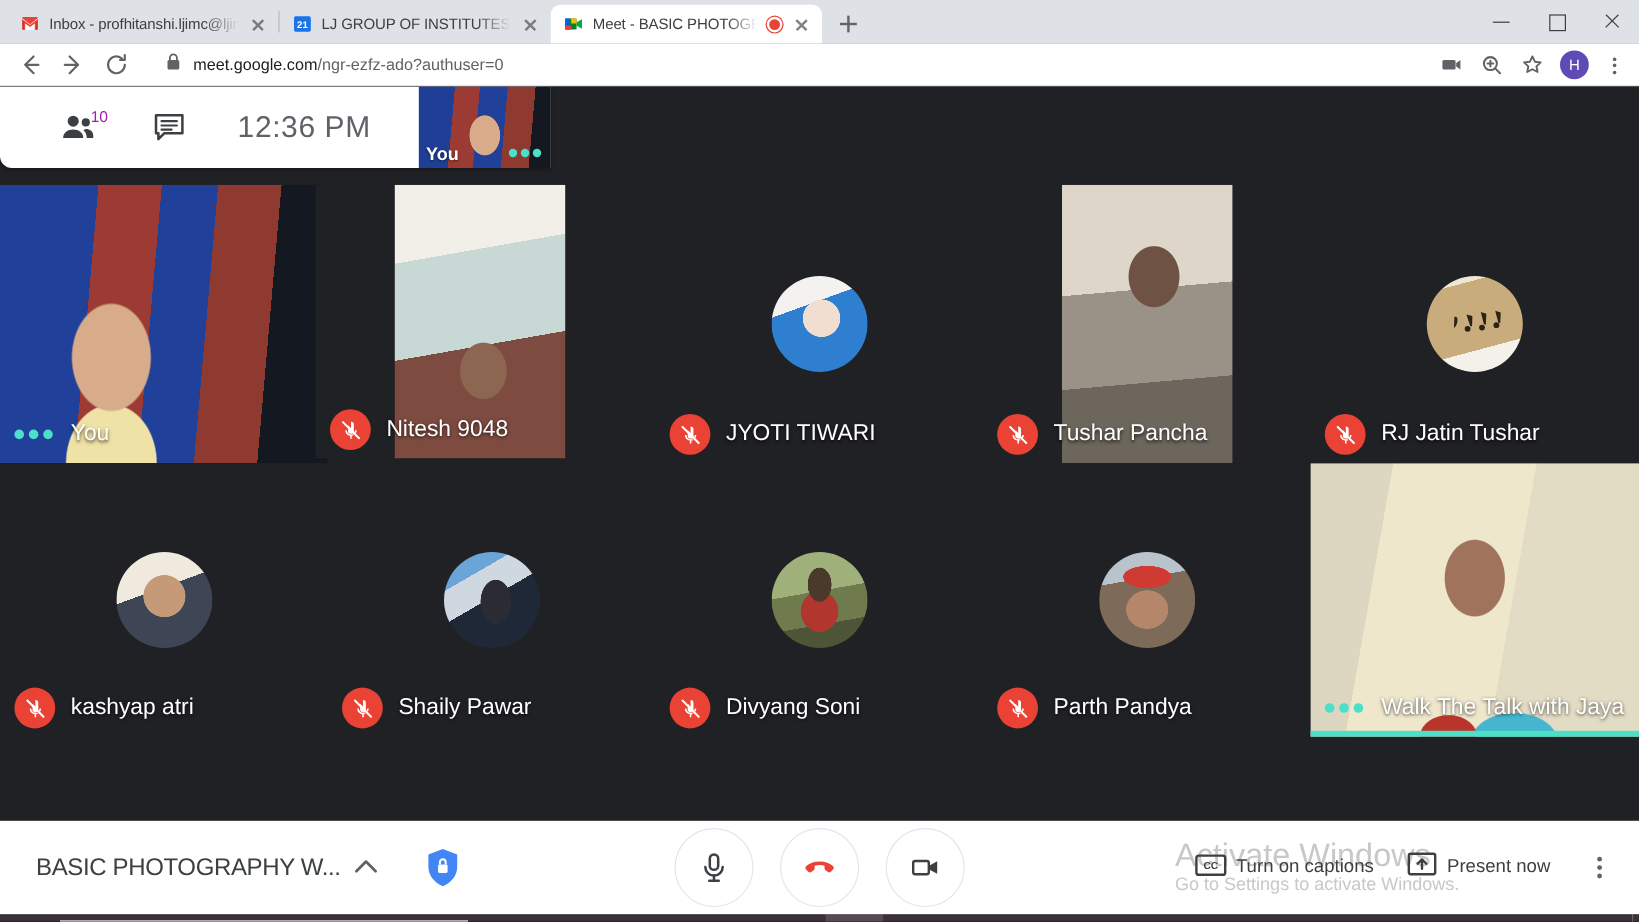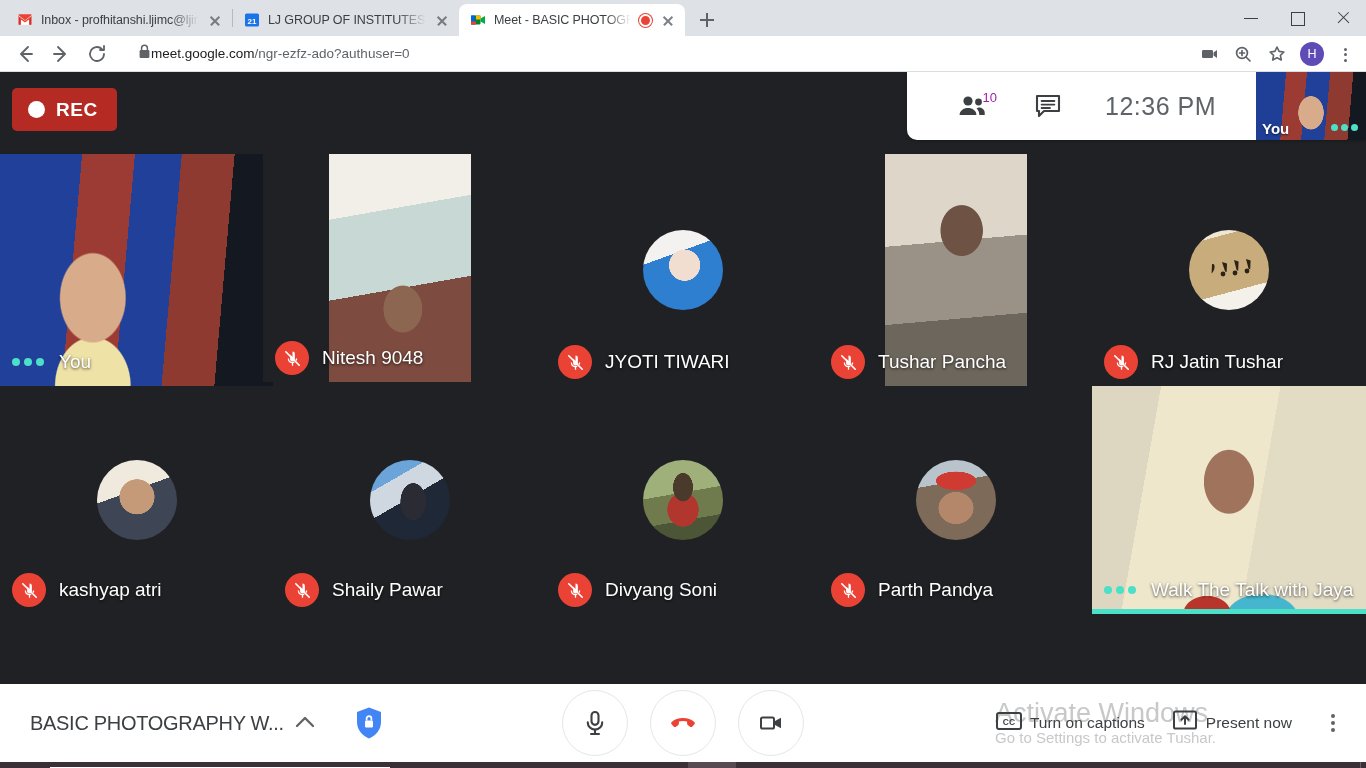--- a/index.html
+++ b/index.html
@@ -48,21 +48,21 @@
   .wc-close:before,.wc-close:after{content:"";position:absolute;left:16px;top:17.3px;width:15px;height:1.4px;background:#3c4043;}
   .wc-close:before{transform:rotate(45deg);} .wc-close:after{transform:rotate(-45deg);}
 
   .browser-toolbar{
     height:36px; background:#fff; display:flex; align-items:center;
     padding:0 8px; gap:2px; border-bottom:1px solid #dadce0;
   }
   .nav-btn{ width:34px;height:34px;position:relative;flex:0 0 34px; }
   .omnibox{
     flex:1; height:28px; background:#fff; display:flex; align-items:center;
-    padding:0 14px; margin-left:8px;
+    gap:10px; padding:0 14px; margin-left:8px;
   }
   .omnibox-url{ font-size:13.5px; color:#202124; white-space:nowrap; }
   .omnibox-url .host{ color:#202124; }
   .omnibox-url .path{ color:#5f6368; }
   .tb-right{ display:flex; align-items:center; gap:4px; }
   .tb-icon{ width:30px;height:30px;position:relative;flex:0 0 30px; }
   .avatar-h{
     width:24px;height:24px;border-radius:50%;background:#5f4bb6;color:#fff;
     font-size:12.5px;display:flex;align-items:center;justify-content:center;
     font-weight:500; margin:0 4px;
@@ -453,24 +453,20 @@
             <i></i>
             <i></i>
           </span>
         <span class="name">Walk The Talk with Jaya</span>
       </div>
       <div class="speaking-border"></div>
     </div>
   </div>
 
   <div class="meet-topbar">
-    <div class="rec-badge">
-      <span class="rec-dot"></span>
-      <span>REC</span>
-    </div>
 
     <div class="top-right-panel">
       <div class="trp-items">
         <span class="trp-btn">
           <svg width="34" height="30" viewBox="0 0 34 30">
               <circle cx="11" cy="10" r="4.6" fill="#3c4043"></circle>
               <path d="M2.6 24c0-4.3 3.8-7 8.4-7s8.4 2.7 8.4 7z" fill="#3c4043"></path>
               <circle cx="21.5" cy="11" r="3.4" fill="#3c4043"></circle>
               <path d="M21.5 16.5c3.4 0 6.2 2 6.2 5.2v2.3h-5.4c0-2.6-1-4.9-2.8-6.4a9 9 0 0 1 2-1.1z" fill="#3c4043"></path>
             </svg>
@@ -528,21 +524,21 @@
       <span class="round-btn">
         <svg width="30" height="30" viewBox="0 0 30 30">
             <rect x="5" y="9.5" width="13" height="11" rx="1.6" fill="none" stroke="#3c4043" stroke-width="2"></rect>
             <path d="M18.6 13.2 25 9.8v10.4l-6.4-3.4z" fill="#3c4043"></path>
           </svg>
       </span>
     </div>
 
     <div class="watermark">
       <div class="wm1">Activate Windows</div>
-      <div class="wm2">Go to Settings to activate Tushar.</div>
+      <div class="wm2">Go to Settings to activate Windows.</div>
     </div>
 
     <div class="cb-right">
       <span class="cb-action">
         <span>
           <svg width="28" height="22" viewBox="0 0 28 22">
               <rect x="2" y="3" width="24" height="16" rx="2" fill="none" stroke="#3c4043" stroke-width="2"></rect>
               <text x="14" y="14.5" font-family="Liberation Sans, sans-serif" font-size="8.5" font-weight="700" fill="#3c4043" text-anchor="middle">CC</text>
             </svg>
         </span>

